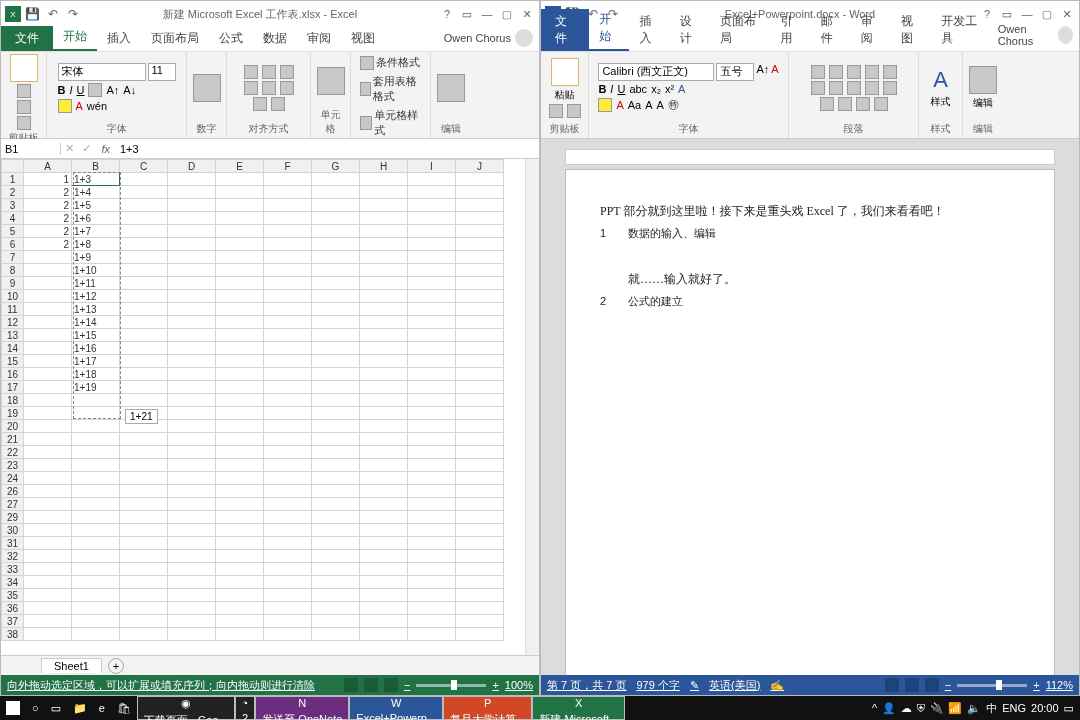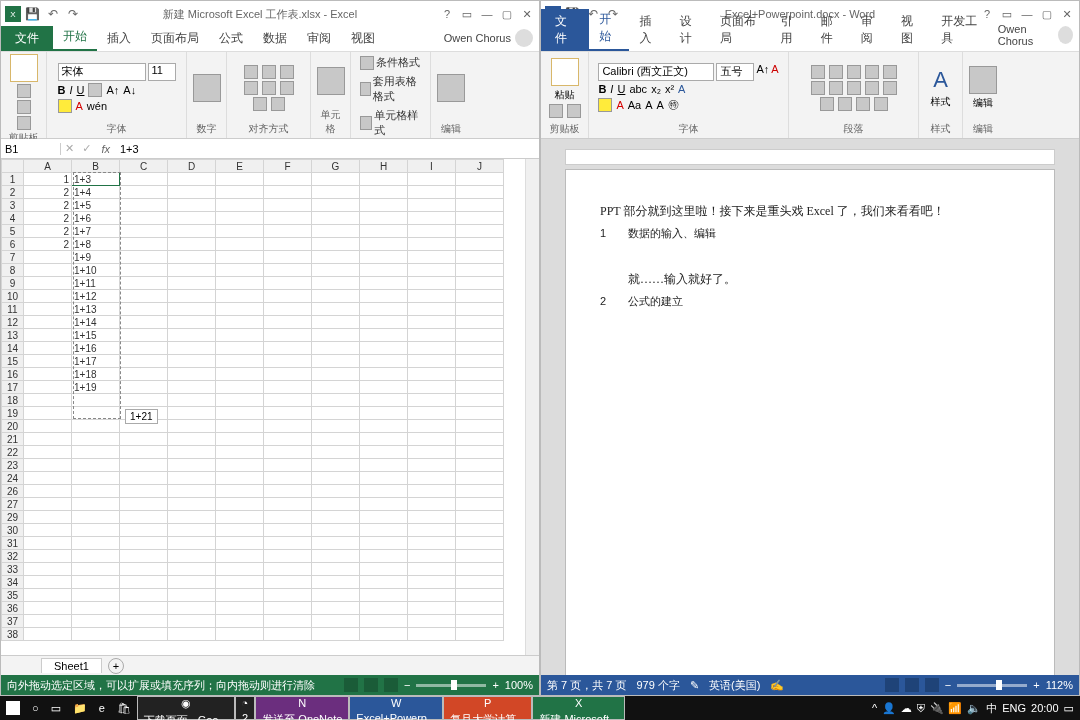--- a/index.html
+++ b/index.html
@@ -46,21 +46,21 @@
 table.grid th,table.grid td{border:1px solid #d4d4d4;height:13px;min-width:48px;font-size:10px;text-align:right;padding:0 2px;font-weight:normal;color:#333;}
 table.grid th{background:#f0f0f0;text-align:center;}
 table.grid th.rowh{min-width:22px;width:22px;}
 table.grid .selcell{border:1px solid #217346;}
 .dragoutline{position:absolute;border:1px dashed #888;pointer-events:none;}
 .tooltip{position:absolute;background:#fff;border:1px solid #aaa;font-size:10px;padding:1px 4px;}
 .sheet-tabs{height:20px;background:#f3f3f3;border-top:1px solid #ccc;display:flex;align-items:center;padding:0 40px;font-size:11px;}
 .sheet-tabs .stab{background:#fff;border:1px solid #ccc;border-bottom:none;padding:1px 12px;}
 .sheet-tabs .plus{margin-left:6px;width:16px;height:16px;border:1px solid #aaa;border-radius:50%;text-align:center;line-height:14px;}
 
-.statusbar{height:20px;color:#fff;font-size:10px;display:flex;align-items:center;padding:0 6px;gap:10px;}
+.statusbar{height:20px;color:#fff;font-size:10px;display:flex;align-items:center;padding:0 6px;gap:10px;text-decoration:underline;}
 .excel-status{background:#217346;}
 .word-status{background:#2b579a;}
 .statusbar .right{margin-left:auto;display:flex;align-items:center;gap:6px;}
 .zoomtrack{width:70px;height:3px;background:rgba(255,255,255,.5);position:relative;}
 .zoomtrack .knob{position:absolute;width:6px;height:10px;background:#fff;top:-4px;left:50%;}
 
 .wordbody{flex:1;background:#dcdcdc;overflow:auto;padding:10px 24px;}
 .ruler{height:16px;background:#fff;border:1px solid #ccc;margin-bottom:4px;}
 .page{background:#fff;min-height:560px;border:1px solid #bbb;padding:30px 34px;position:relative;}
 .page p{font-size:12px;color:#222;line-height:22px;font-family:SimSun,serif;}

